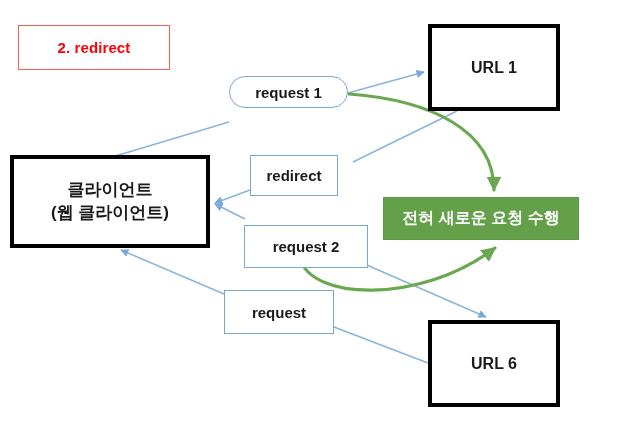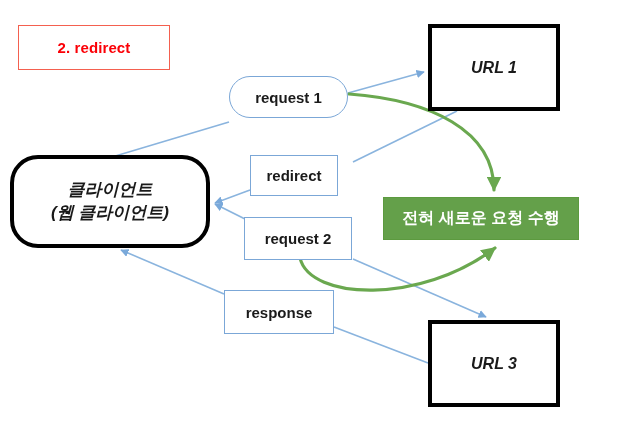--- a/index.html
+++ b/index.html
@@ -41,21 +41,20 @@
     letter-spacing: 0.1px;
   }
   
   .hard-box {
     border: 4px solid #000000;
     background: #ffffff;
     color: #1a1a1a;
     font-weight: bold;
     font-size: 16px;
     line-height: 1.35;
-    font-style: italic;
   }
   .hard-box.client {
     font-size: 17px;
   }
   
   .label-box {
     border: 1.2px solid #7ba7d7;
     background: #ffffff;
     color: #1a1a1a;
     font-weight: bold;
@@ -101,46 +100,46 @@
     <g stroke="#6aa84f" stroke-width="3.2" fill="none" stroke-linecap="round">
       <path d="M 349 94 C 430 100, 494 130, 494 190" marker-end="url(#arrow-green)"></path>
       <path d="M 300 258 C 310 300, 420 305, 495 248" marker-end="url(#arrow-green)"></path>
     </g>
   </svg>
 
   <div class="node title-box" style="left:18px; top:25px; width:152px; height:45px;">
     <span class="nowrap">2. redirect</span>
   </div>
 
-  <div class="node hard-box client" style="left:10px; top:155px; width:200px; height:93px; flex-direction:column;border-radius:28px;">
+  <div class="node hard-box client" style="left:10px; top:155px; width:200px; height:93px; flex-direction:column;">
     <span class="two-line nowrap">클라이언트</span>
     <span class="two-line nowrap">(웹 클라이언트)</span>
   </div>
 
   <div class="node hard-box" style="left:428px; top:24px; width:132px; height:87px;">
     <span class="nowrap">URL 1</span>
   </div>
 
   <div class="node hard-box" style="left:428px; top:320px; width:132px; height:87px;">
-    <span class="nowrap">URL 3</span>
+    <span class="nowrap">URL 6</span>
   </div>
 
-  <div class="node label-box" style="left:229px; top:76px; width:119px; height:42px;border-radius:22px;">
+  <div class="node label-box" style="left:229px; top:76px; width:119px; height:32px;border-radius:22px;">
     <span class="nowrap">request 1</span>
   </div>
 
   <div class="node label-box" style="left:250px; top:155px; width:88px; height:41px;">
     <span class="nowrap">redirect</span>
   </div>
 
-  <div class="node label-box" style="left:244px; top:217px; width:108px; height:43px;">
+  <div class="node label-box" style="left:244px; top:225px; width:124px; height:43px;">
     <span class="nowrap">request 2</span>
   </div>
 
   <div class="node label-box" style="left:224px; top:290px; width:110px; height:44px;">
-    <span class="nowrap">response</span>
+    <span class="nowrap">request</span>
   </div>
 
   <div class="node green-box" style="left:383px; top:197px; width:196px; height:43px;">
     <span class="nowrap">전혀 새로운 요청 수행</span>
   </div>
 
 </div>
 
 </body></html>

